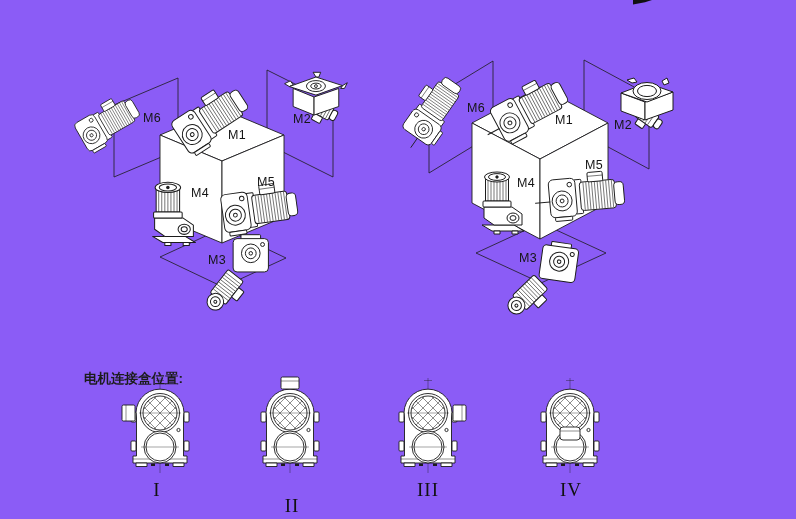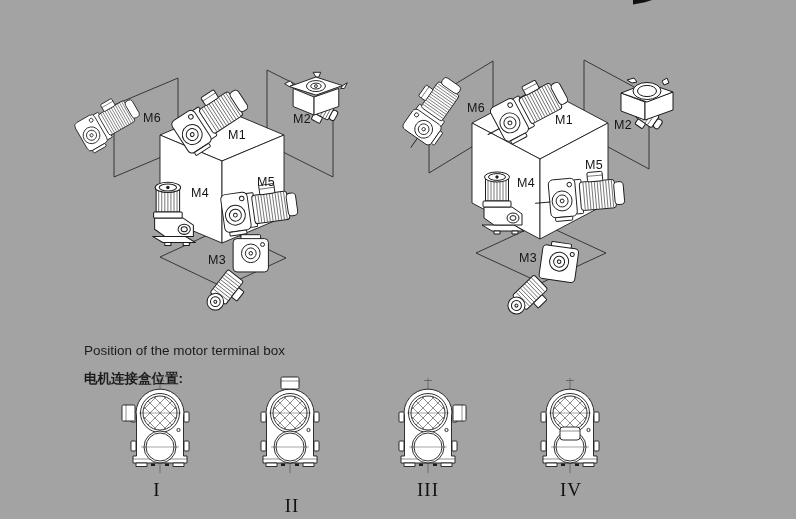--- a/index.html
+++ b/index.html
@@ -1,19 +1,19 @@
 <!DOCTYPE html>
 <html><head>
 <meta charset="utf-8">
 <style>
   * { margin:0; padding:0; box-sizing:border-box; }
   html,body { background:#ffffff; }
   #canvas {
     position:relative; width:796px; height:519px;
-    background:#a3a3a3; overflow:hidden;
+    background:#8b5cf6; overflow:hidden;
     font-family:"Liberation Sans", sans-serif; color:#1c1c1c;
   }
   .abs { position:absolute; }
   .mlabel {
     position:absolute; transform:translate(-50%,-50%);
     font-size:12.5px; letter-spacing:.3px; color:#151515; white-space:nowrap;
   }
   .numeral {
     position:absolute; transform:translate(-50%,-50%);
     font-family:"Liberation Serif", serif; font-size:19px; color:#111; letter-spacing:1px;
@@ -259,21 +259,20 @@
   <span class="mlabel" style="left:217px; top:260px;">M3</span>
 
   <span class="mlabel" style="left:476px; top:108px;">M6</span>
   <span class="mlabel" style="left:564px; top:120px;">M1</span>
   <span class="mlabel" style="left:623px; top:125px;">M2</span>
   <span class="mlabel" style="left:526px; top:183px;">M4</span>
   <span class="mlabel" style="left:594px; top:165px;">M5</span>
   <span class="mlabel" style="left:528px; top:258px;">M3</span>
 
   <div class="cap-zh">电机连接盒位置:</div>
-  <div class="cap-en">Position of the motor terminal box</div>
 
   <svg class="abs" style="left:100px; top:375px;" width="520" height="140" viewBox="0 0 520 140">
     <g>
       <use href="#unitf" transform="translate(32,8)"></use>
       <g stroke="#1c1c1c" fill="#ffffff" stroke-width="0.9">
         <rect x="22" y="30" width="13" height="16" rx="1.5"></rect>
         <line x1="26" y1="30" x2="26" y2="46" stroke-width="0.5"></line>
       </g>
     </g>
     <g>

